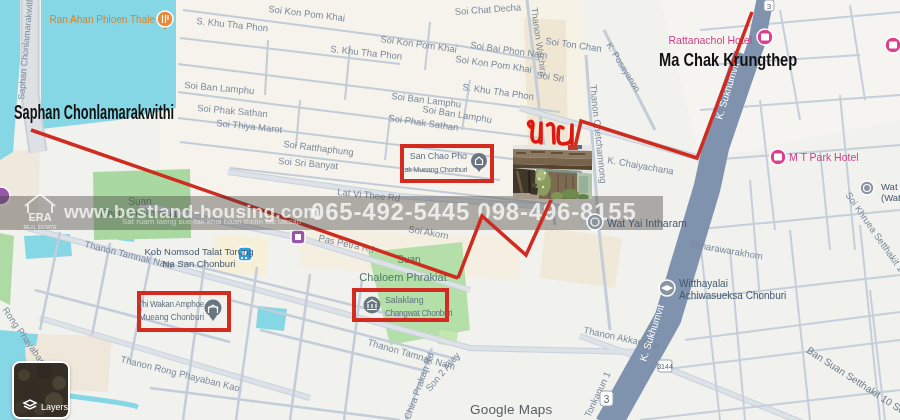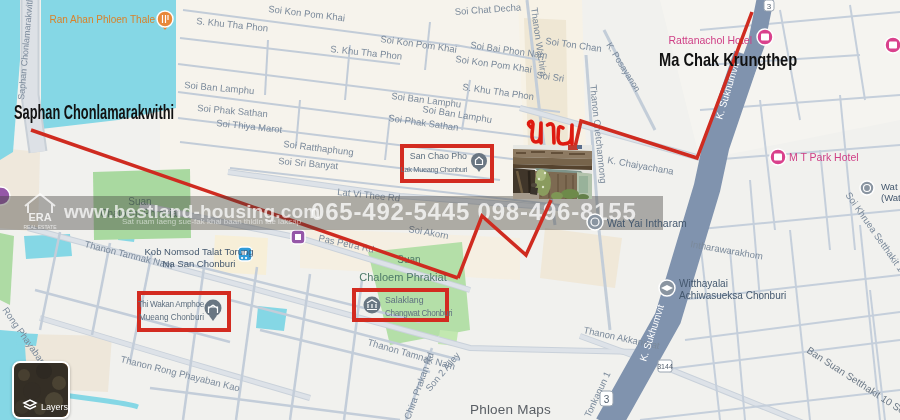--- a/index.html
+++ b/index.html
@@ -327,14 +327,14 @@
     <circle cx="18" cy="28" r="9" fill="#332d25"></circle>
     <circle cx="40" cy="38" r="9" fill="#4c4535"></circle>
     <circle cx="8" cy="44" r="7" fill="#3c362b"></circle>
     <circle cx="26" cy="46" r="6" fill="#443d2e"></circle>
     <path d="M10,40 l6,-3 6,3 -6,3 z" fill="none" stroke="#fff" stroke-width="1.5"></path>
     <path d="M10,43 l6,3 6,-3" fill="none" stroke="#fff" stroke-width="1.5"></path>
     <text x="27" y="47" font-size="9" fill="#fff" font-family="Liberation Sans,sans-serif">Layers</text>
   </svg>
 </div>
 
-<div class="abs" style="left:470px;top:402px;font-size:13.5px;color:#595e64;letter-spacing:0.2px;">Phloen Maps</div>
+<div class="abs" style="left:470px;top:402px;font-size:13.5px;color:#595e64;letter-spacing:0.2px;">Google Maps</div>
 </div>
 
 </body></html>

